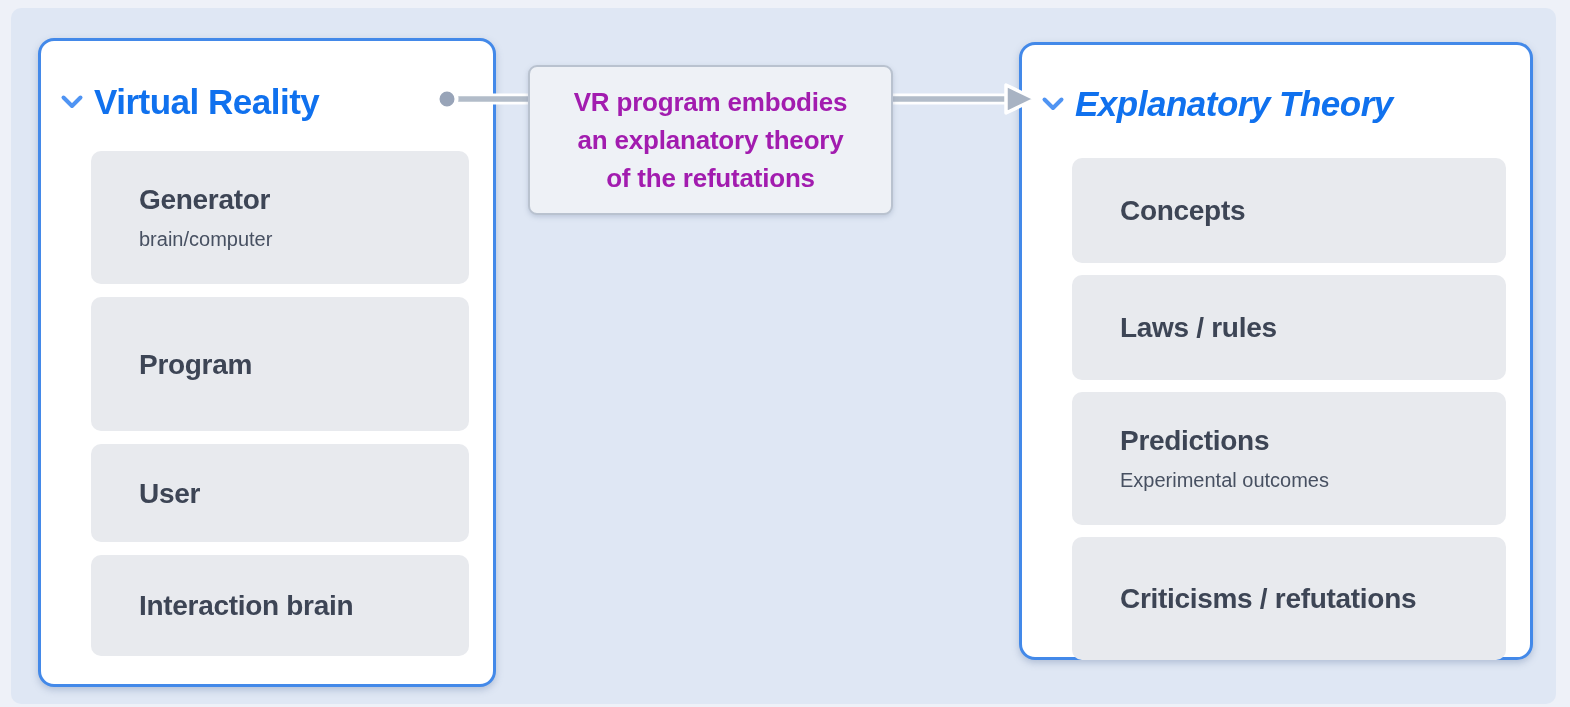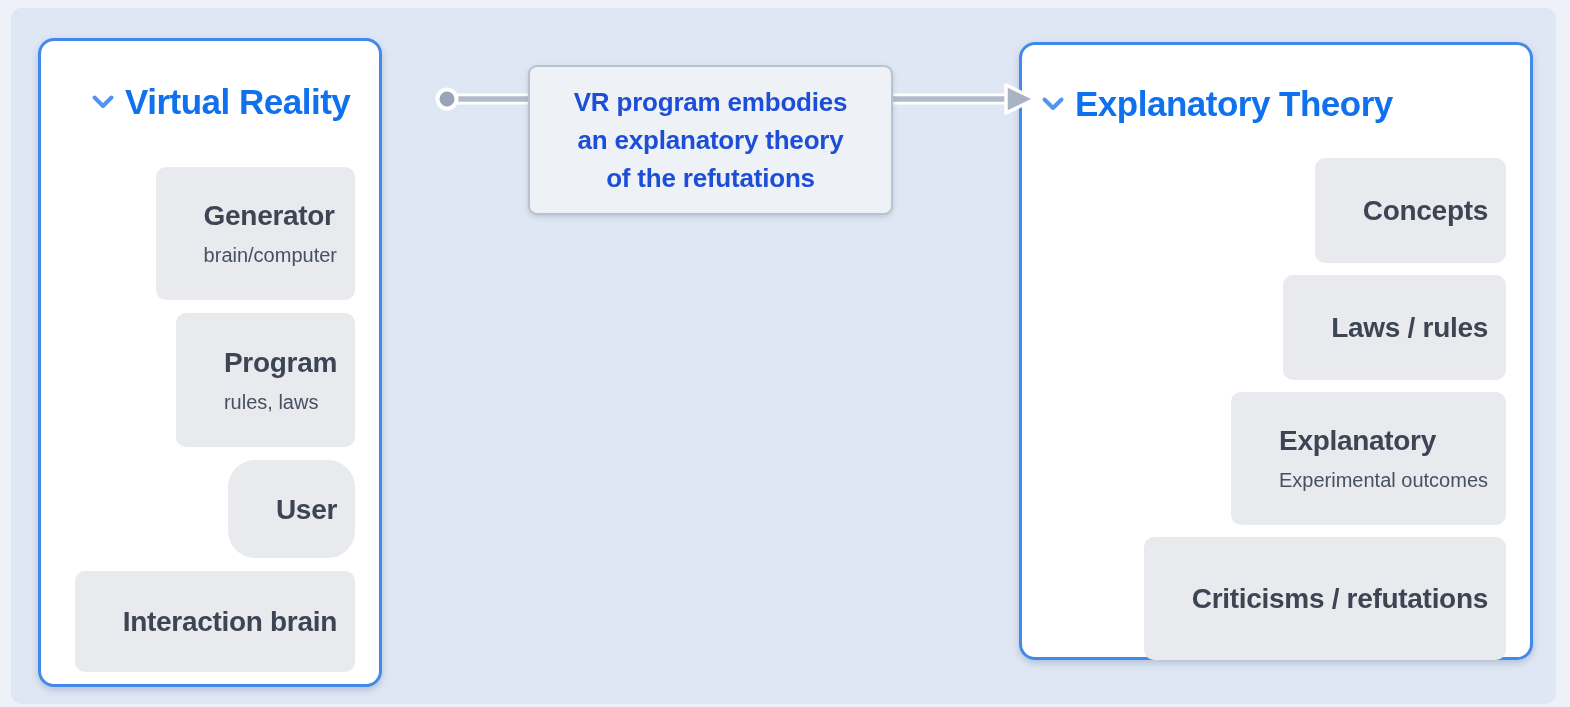--- a/index.html
+++ b/index.html
@@ -13,67 +13,66 @@
     position:absolute; left:11px; top:8px; width:1545px; height:696px;
     background:#dfe7f4; border-radius:10px;
   }
   
   .panel {
     position:absolute; background:#ffffff;
     border:3px solid #4389e9; border-radius:16px;
     box-shadow:0 3px 7px rgba(105,125,165,.38);
     z-index:10;
   }
-  .panel-left  { left:38px;  top:38px; width:344px; height:649px;padding-left:31px; }
+  .panel-left  { left:38px;  top:38px; width:458px; height:649px; }
   .panel-right { left:1019px; top:42px; width:514px; height:618px; }
   .panel-header {
     display:flex; align-items:center; gap:10px;
     margin:40px 0 0 19px; height:42px; cursor:pointer;
   }
-  .panel-right .panel-header { margin-top:38px; }
+  .panel-right .panel-header { margin-top:38px;font-style:italic; }
   .chev { display:flex; align-items:center; }
   .panel-title {
     font-size:35px; font-weight:700; color:#1071ee;
     letter-spacing:-0.5px; line-height:42px; white-space:nowrap;
   }
   .items {
     display:flex; flex-direction:column;
-    margin:44px 24px 0 50px;
-    align-items:flex-end;
+    margin:28px 24px 0 50px;
   }
   .panel-left  .items { gap:13px; }
   .panel-right .items { gap:12px; margin-top:33px; }
   .card {
     background:#e8eaee; border-radius:10px;
     display:flex; flex-direction:column; justify-content:center;
     padding:0 18px 0 48px;
   }
   .card-title {
     font-size:28px; font-weight:700; color:#3d4555;
     letter-spacing:-0.3px; line-height:33px; white-space:nowrap;
   }
   .card-sub {
     font-size:20px; font-weight:400; color:#475061;
     margin-top:10px; line-height:26px; white-space:nowrap;
   }
   .lc0 { height:133px; } .lc1 { height:134px; }
-  .lc2 { height:98px;border-radius:27px; }  .lc3 { height:101px; }
+  .lc2 { height:98px; }  .lc3 { height:101px; }
   .rc0 { height:105px; } .rc1 { height:105px; }
   .rc2 { height:133px; } .rc3 { height:123px; }
   
   .edge-svg {
     position:absolute; left:0; top:0; width:1570px; height:707px;
     z-index:20; pointer-events:none;
   }
   .edge-label {
     position:absolute; left:528px; top:65px; width:365px; height:150px;
     background:#eef1f6; border:2px solid #b9c2cf; border-radius:9px;
     box-shadow:0 2px 5px rgba(125,140,168,.35);
     display:flex; flex-direction:column; align-items:center; justify-content:center;
-    color:#1d4ed8; font-size:26px; font-weight:600;
+    color:#a21caf; font-size:26px; font-weight:600;
     line-height:38px; letter-spacing:-0.2px; text-align:center;
     z-index:30;
   }
 </style>
 </head>
 <body>
 
 <div class="canvas"></div>
 
 <svg class="edge-svg" viewBox="0 0 1570 707">
@@ -100,21 +99,20 @@
     </span>
     <h2 class="panel-title">Virtual Reality</h2>
   </header>
   <div class="items">
     <div class="card lc0">
       <div class="card-title">Generator</div>
       <div class="card-sub">brain/computer</div>
     </div>
     <div class="card lc1">
       <div class="card-title">Program</div>
-      <div class="card-sub">rules, laws</div>
     </div>
     <div class="card lc2">
       <div class="card-title">User</div>
     </div>
     <div class="card lc3">
       <div class="card-title">Interaction brain</div>
     </div>
   </div>
 </section>
 
@@ -128,20 +126,20 @@
     <h2 class="panel-title">Explanatory Theory</h2>
   </header>
   <div class="items">
     <div class="card rc0">
       <div class="card-title">Concepts</div>
     </div>
     <div class="card rc1">
       <div class="card-title">Laws / rules</div>
     </div>
     <div class="card rc2">
-      <div class="card-title">Explanatory</div>
+      <div class="card-title">Predictions</div>
       <div class="card-sub">Experimental outcomes</div>
     </div>
     <div class="card rc3">
       <div class="card-title">Criticisms / refutations</div>
     </div>
   </div>
 </section>
 
 </body></html>

